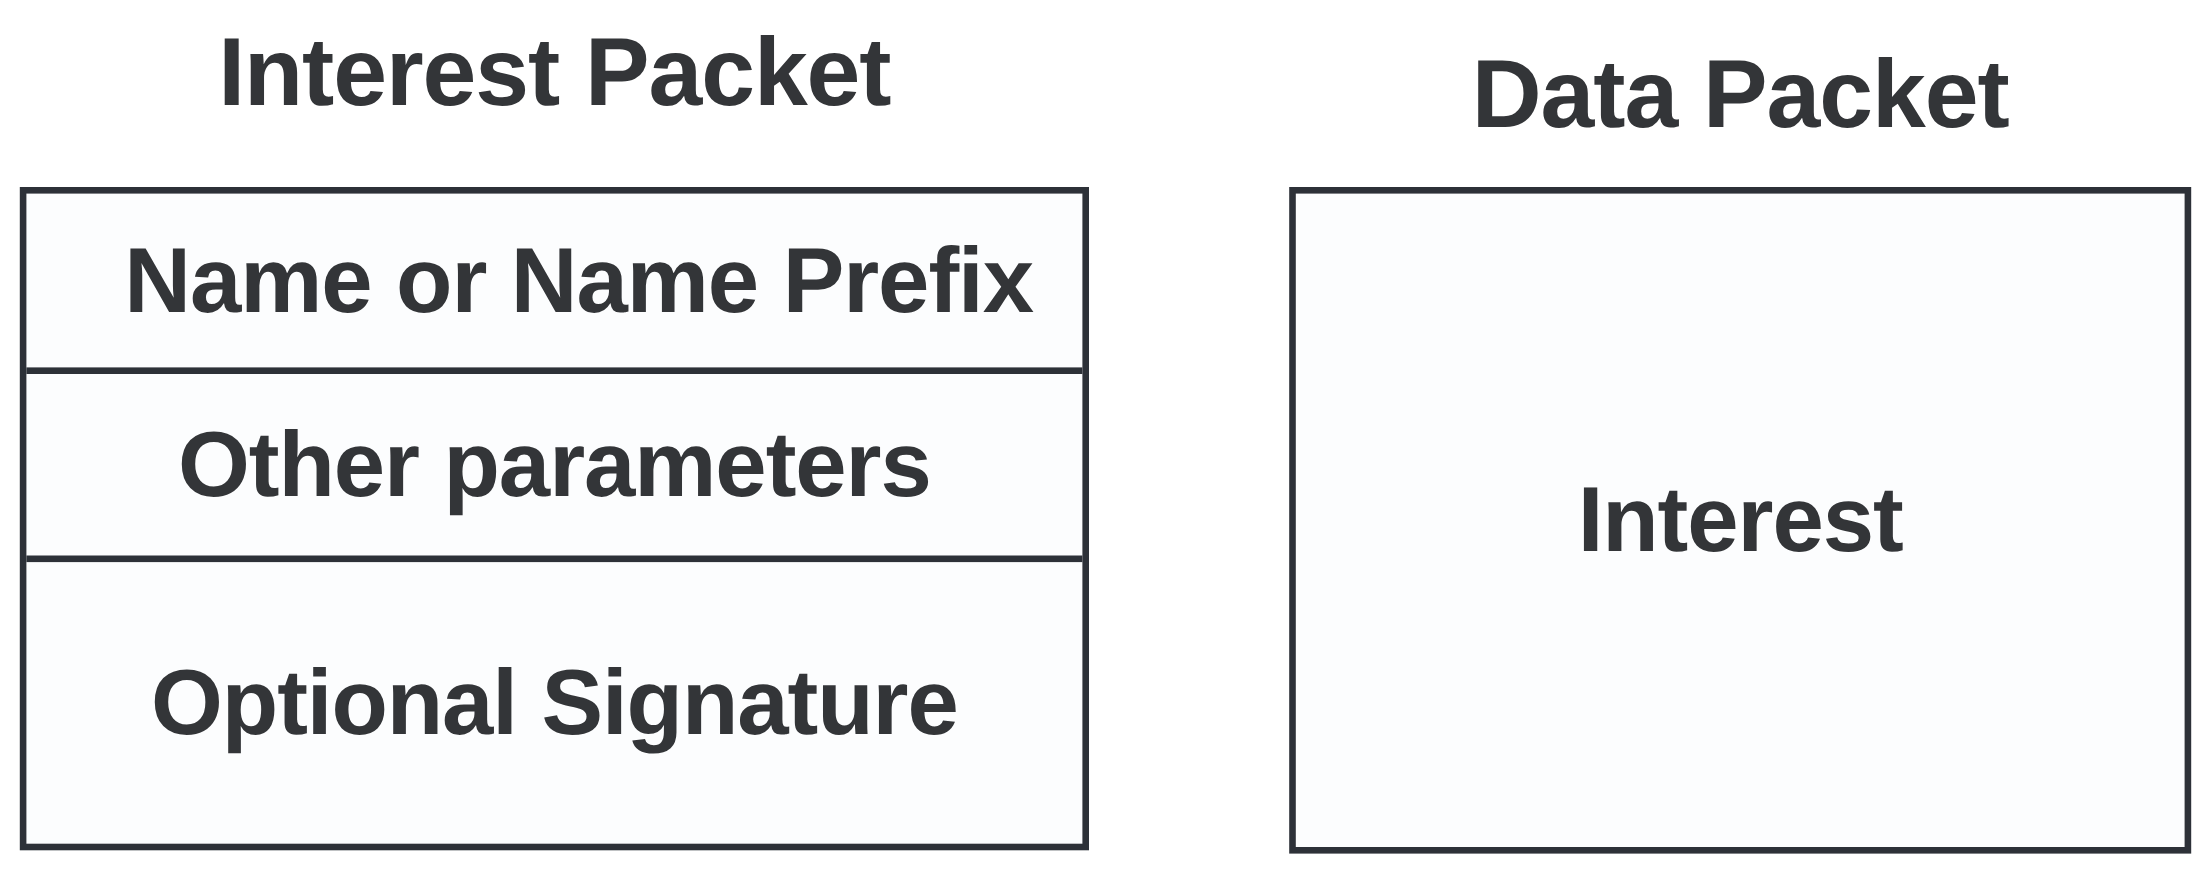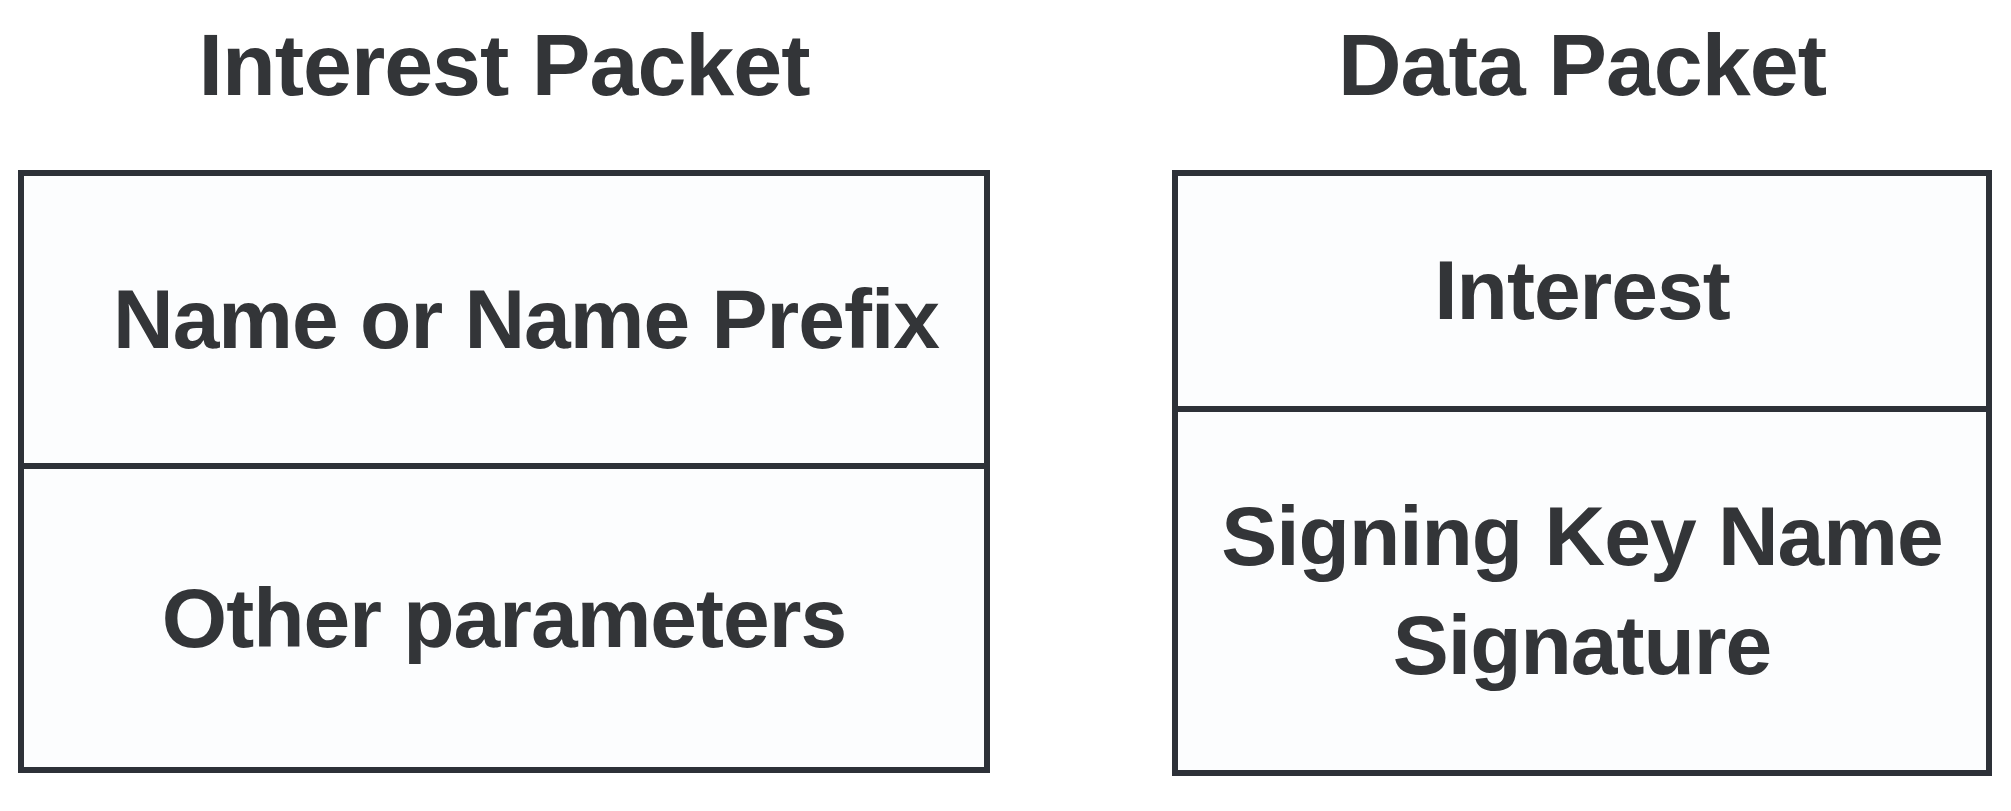--- a/index.html
+++ b/index.html
@@ -20,21 +20,21 @@
     position: absolute;
     top: 14px;
     font-size: 88px;
     font-weight: bold;
     letter-spacing: -1px;
     text-align: center;
     color: #333538;
     white-space: nowrap;
   }
   .title-interest { left: 18px;  width: 972px; }
-  .title-data     { left: 1172px; width: 820px; }
+  .title-data     { left: 1172px; width: 820px; margin-top: 20px; }
 
   .packet-box {
     position: absolute;
     top: 170px;
     border: 6px solid #2d3138;
     background: #fcfdfe;
     display: flex;
     flex-direction: column;
     box-sizing: border-box;
   }
@@ -68,27 +68,26 @@
 
   <div class="packet-title title-interest">Interest Packet</div>
 
   <div class="packet-box box-interest">
     <div class="packet-row row-1">
       <span>Name or Name Prefix</span>
     </div>
     <div class="packet-row row-2">
       <span>Other parameters</span>
     </div>
+    <div class="packet-row row-3">
+      <span>Optional Signature</span>
+    </div>
   </div>
 
   <div class="packet-title title-data">Data Packet</div>
 
   <div class="packet-box box-data">
     <div class="packet-row row-2">
       <span>Interest</span>
     </div>
-    <div class="packet-row row-3">
-      <span>Signing Key Name</span>
-      <span>Signature</span>
-    </div>
   </div>
 
 </div>
 
 </body></html>

